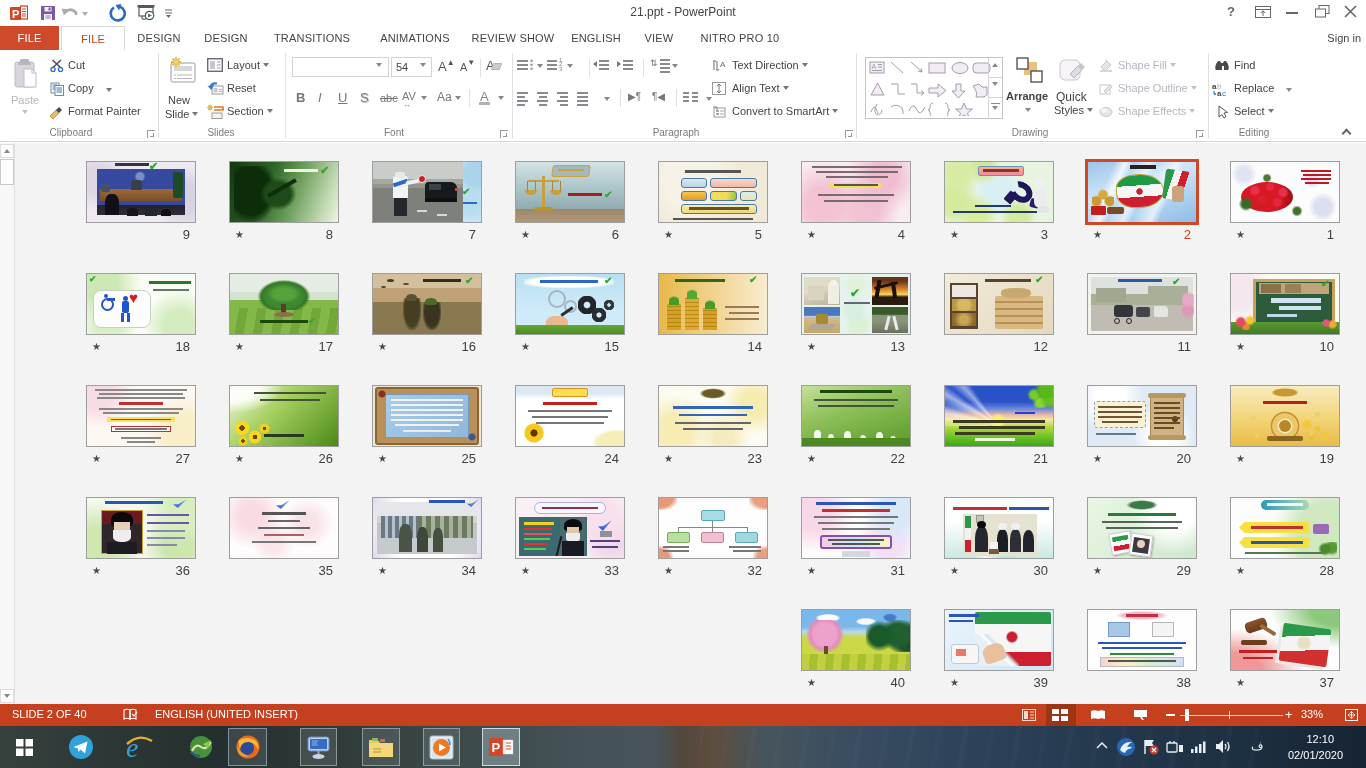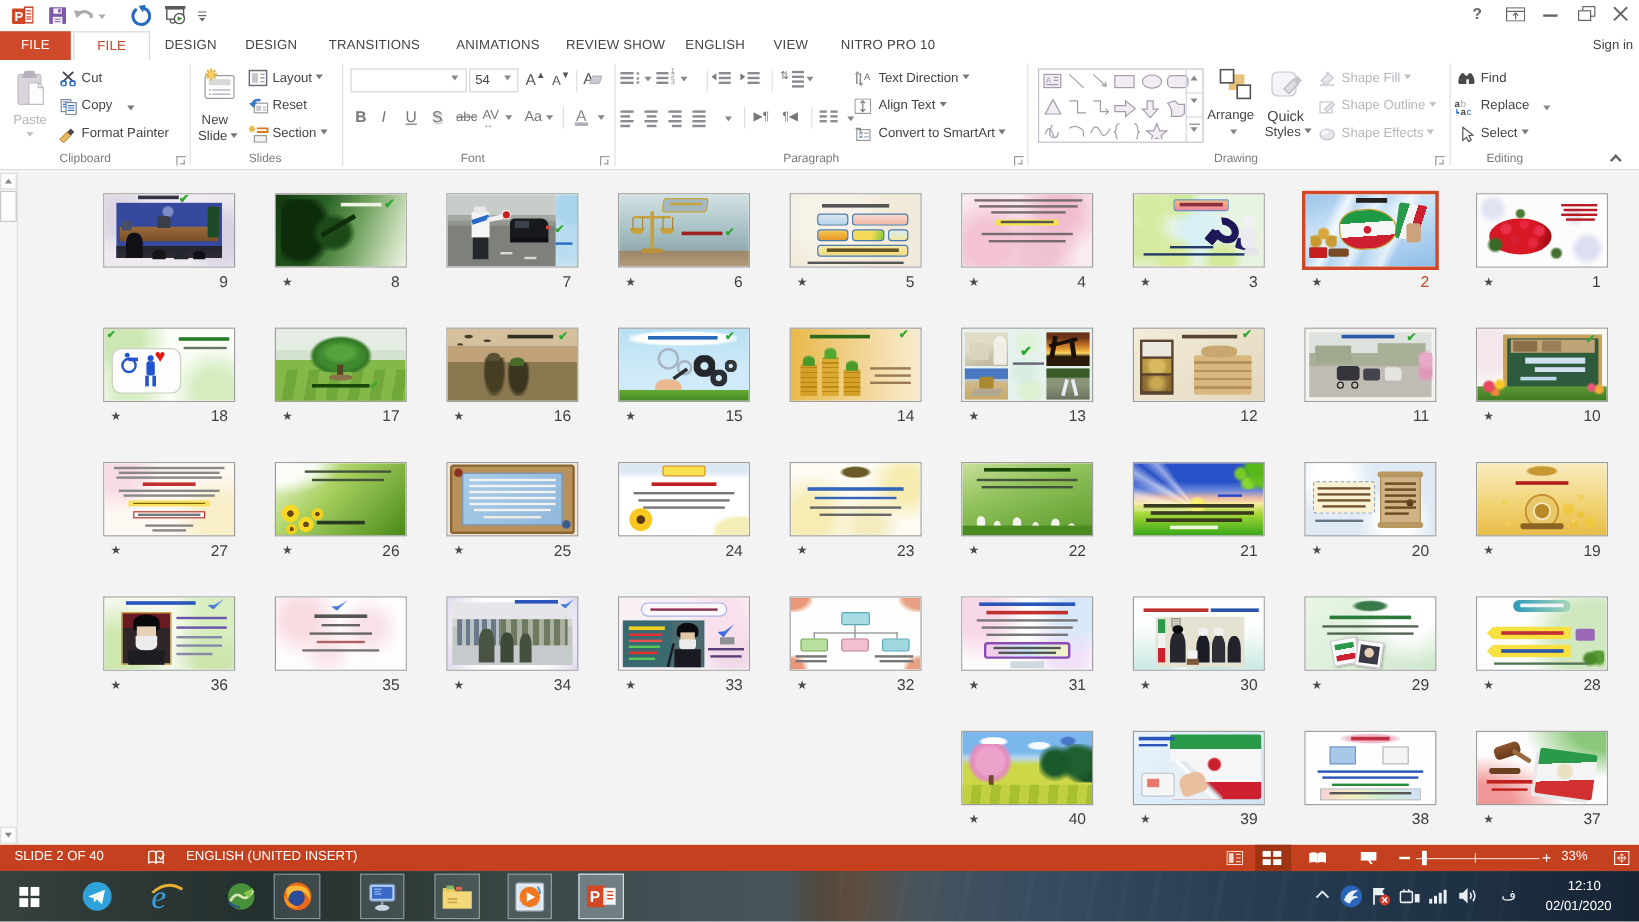--- a/index.html
+++ b/index.html
@@ -25,20 +25,21 @@
 .snum { position:absolute; width:110px; text-align:right; font-size:13px; color:#404040; }
 .snum.red { color:#c8431f; }
 .sstar { position:absolute; font-size:10px; color:#4a4a4a; }
 #statusbar { position:absolute; left:0; top:704px; width:1366px; height:22px; background:#c4401f; color:#fff; font-size:11px; }
 #taskbar { position:absolute; left:0; top:726px; width:1366px; height:42px; background:#16222e; overflow:hidden;}
 </style>
 </head>
 <body>
 <div id="app">
   <div id="titlebar">
+    <div id="title">21.ppt - PowerPoint</div>
   <svg style="position:absolute;left:10px;top:4px;" width="18" height="18" viewBox="0 0 18 18">
         <rect x="0" y="3" width="11" height="13" rx="1" fill="#d24726"></rect>
 <text x="2" y="13.5" font-size="11" font-weight="bold" fill="#fff" font-family="Liberation Sans">P</text>
 <rect x="10.5" y="2" width="7" height="13" fill="#fff" stroke="#c0422a" stroke-width="1.2"></rect>
 <path d="M12 5 h4 M12 7.5 h4 M12 10 h4 M12 12 h4" stroke="#d24726" stroke-width="1"></path>
       </svg>
   <svg style="position:absolute;left:40px;top:5px;" width="16" height="16" viewBox="0 0 16 16">
         <rect x="1" y="1" width="14" height="14" rx="1" fill="#7c57a5"></rect>
 <rect x="4.5" y="2" width="7" height="4.5" fill="#f4f0f8"></rect>
 <rect x="8.5" y="2.5" width="2" height="3" fill="#7c57a5"></rect>
@@ -312,21 +313,21 @@
   <div style="position:absolute;left:988px;top:47px;width:14px;height:1px;background:#d8d2dc;"></div>
   <div style="position:absolute;left:992px;top:13px;width:0;height:0;border-left:3.5px solid transparent;border-right:3.5px solid transparent;border-bottom:4px solid #888;"></div>
   <div style="position:absolute;left:992px;top:32px;width:0;height:0;border-left:3.5px solid transparent;border-right:3.5px solid transparent;border-top:4px solid #888;"></div>
   <div style="position:absolute;left:991px;top:53px;width:9px;height:1px;background:#888;"></div>
   <div style="position:absolute;left:992px;top:56px;width:0;height:0;border-left:3.5px solid transparent;border-right:3.5px solid transparent;border-top:4px solid #888;"></div>
   <svg style="position:absolute;left:1016px;top:7px;" width="27" height="27" viewBox="0 0 27 27">
         <rect x="8" y="5" width="13" height="13" fill="#eac27c"></rect>
 <rect x="1" y="1" width="11" height="11" fill="#fff" stroke="#555" stroke-width="1.4"></rect>
 <rect x="15" y="14" width="11" height="11" fill="#fff" stroke="#555" stroke-width="1.4"></rect>
       </svg>
-  <div style="position:absolute;left:1006px;top:40px;font-size:11px;color:#444;white-space:nowrap;">Arrange</div>
+  <div style="position:absolute;left:1006px;top:40px;font-size:11px;color:#444;white-space:nowrap;font-weight:bold;">Arrange</div>
   <div style="position:absolute;left:1025px;top:58px;width:0;height:0;border-left:3px solid transparent;border-right:3px solid transparent;border-top:4px solid #888;"></div>
   <svg style="position:absolute;left:1058px;top:8px;" width="28" height="26" viewBox="0 0 28 26">
         <rect x="2" y="2" width="20" height="20" rx="5" fill="#f6f4f8" stroke="#c8c4cc"></rect>
 <path d="M12 16 L20 8 l4 4 -8 8 z" fill="#e0dce4" stroke="#b8b4bc"></path>
 <path d="M20 8 l3 -3 4 4 -3 3 z" fill="#c8c4cc"></path>
       </svg>
   <div style="position:absolute;left:1056px;top:40px;font-size:12px;color:#444;white-space:nowrap;">Quick</div>
   <div style="position:absolute;left:1054px;top:54px;font-size:11px;color:#444;white-space:nowrap;">Styles<span style="display:inline-block;margin-left:3px;width:0;height:0;border-left:3px solid transparent;border-right:3px solid transparent;border-top:4px solid #777;vertical-align:2px;"></span></div>
   <div style="position:absolute;left:970px;top:77px;width:120px;text-align:center;font-size:10px;color:#7a7a7a;">Drawing</div>
   <div style="position:absolute;left:1196px;top:80px;width:8px;height:8px;border-left:1px solid #999;border-top:1px solid #999;"></div>

